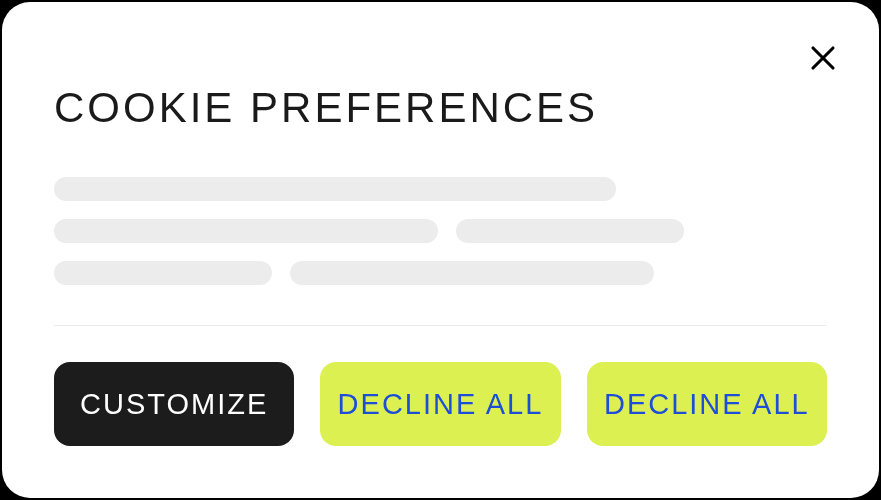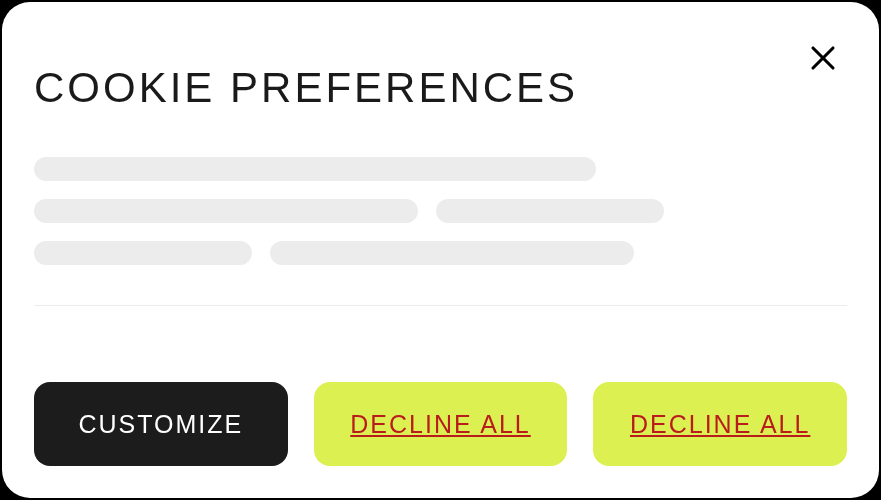--- a/index.html
+++ b/index.html
@@ -14,21 +14,21 @@
       background: #000;
       display: flex;
       align-items: center;
       justify-content: center;
     }
     .dialog {
       width: 877px;
       height: 496px;
       background: #fff;
       border-radius: 28px;
-      padding: 32px;
+      padding: 52px;
       position: relative;
       display: flex;
       flex-direction: column;
     }
     .close-btn {
       position: absolute;
       top: 38px;
       right: 38px;
       width: 36px;
       height: 36px;
@@ -75,34 +75,33 @@
     .button-row {
       display: flex;
       gap: 26px;
       margin-top: auto;
     }
     .btn {
       flex: 1;
       height: 84px;
       border: none;
       border-radius: 16px;
-      font-size: 25px;
+      font-size: 29px;
       font-weight: 500;
       letter-spacing: 2px;
       cursor: pointer;
       font-family: inherit;
     }
     .btn-dark {
       background: #1c1c1c;
       color: #fff;
     }
     .btn-accent {
       background: #dcf052;
-      color: #b91c1c;
-      text-decoration: underline;
+      color: #1d4ed8;
     }
   </style>
 </head>
 <body>
 
 <div class="dialog">
   <button class="close-btn">
     <svg viewBox="0 0 24 24" fill="none" stroke="#000" stroke-width="2.5" stroke-linecap="round">
       <line x1="4" y1="4" x2="20" y2="20"></line>
       <line x1="20" y1="4" x2="4" y2="20"></line>

